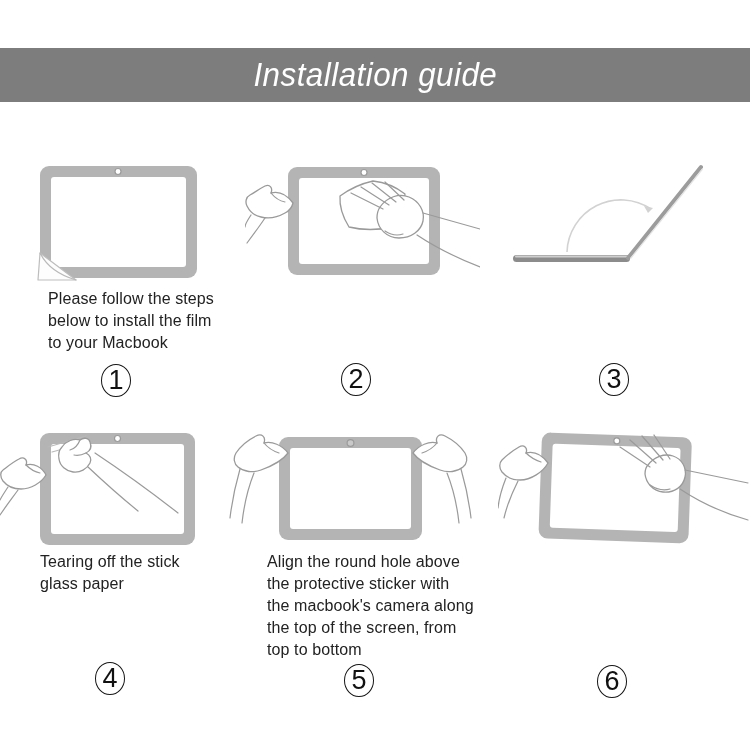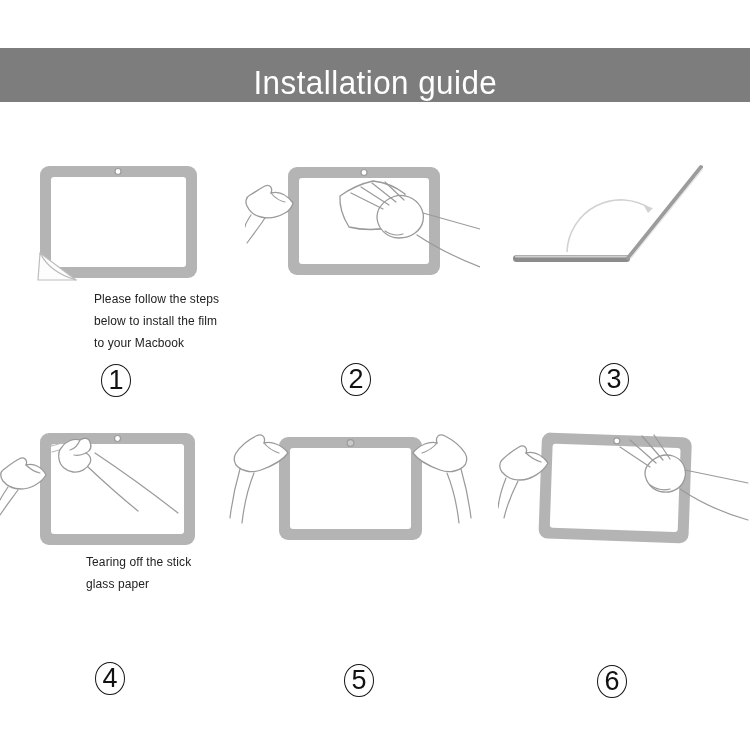--- a/index.html
+++ b/index.html
@@ -4,26 +4,26 @@
 <style>
   :root{
     --header-bg:#7d7d7d; --header-text:#ffffff;
     --frame-gray:#b4b4b4; --line-gray:#9a9a9a; --arc-gray:#d2d2d2;
     --laptop-base-gray:#8c8c8c; --caption-text:#222222; --page-bg:#ffffff;
   }
   html,body{margin:0;padding:0;background:#fff;}
   body{font-family:"Liberation Sans","DejaVu Sans",sans-serif;}
   .page{position:relative;width:750px;height:750px;background:var(--page-bg);overflow:hidden;margin:0 auto;}
   .header{position:absolute;left:0;top:48px;width:750px;height:54px;background:var(--header-bg);
-          display:flex;align-items:flex-end;justify-content:center;}
+          display:flex;align-items:center;justify-content:center;font-style:italic;}
   .header .title{color:var(--header-text);font-size:33px;font-weight:400;letter-spacing:.5px;
           transform:scaleX(.95);white-space:nowrap;}
   .illu{position:absolute;}
-  .caption{position:absolute;font-size:12px;line-height:22px;color:var(--caption-text);
-          white-space:pre-line;letter-spacing:.1px;margin-left:46px;}
+  .caption{position:absolute;font-size:16px;line-height:22px;color:var(--caption-text);
+          white-space:pre-line;letter-spacing:.1px;}
   .badge{position:absolute;width:30px;height:33px;border:1.7px solid #161616;border-radius:50%;
           display:flex;align-items:center;justify-content:center;font-size:27px;color:#111;box-sizing:border-box;}
   
   .frame{fill:var(--frame-gray);}
   .scr{fill:#ffffff;}
   .cam{fill:#ffffff;stroke:#9b9b9b;stroke-width:1.2;}
   .camf{fill:#c9c9c9;stroke:#9b9b9b;stroke-width:1.2;}
   .skin{fill:#ffffff;stroke:var(--line-gray);stroke-width:1.3;stroke-linejoin:round;}
   .ln{fill:none;stroke:var(--line-gray);stroke-width:1.2;stroke-linecap:round;}
   .lt{fill:none;stroke:#b9b9b9;stroke-width:1.2;stroke-linecap:round;}
@@ -131,20 +131,25 @@
     <path class="ln" d="M152,62 C158,66 165,68 172,66"></path>
     <path class="ln" d="M187,47 L250,60"></path>
     <path class="ln" d="M182,66 C200,78 225,90 250,97"></path>
   </svg>
 
   <div class="caption" style="left:48px;top:288px">Please follow the steps
 below to install the film
 to your Macbook</div>
   <div class="caption" style="left:40px;top:551px">Tearing off the stick
 glass paper</div>
+  <div class="caption" style="left:267px;top:551px">Align the round hole above
+the protective sticker with
+the macbook's camera along
+the top of the screen, from
+top to bottom</div>
 
   <div class="badge" style="left:101px;top:364px">1</div>
   <div class="badge" style="left:341px;top:363px">2</div>
   <div class="badge" style="left:599px;top:363px">3</div>
   <div class="badge" style="left:95px;top:662px">4</div>
   <div class="badge" style="left:344px;top:664px">5</div>
   <div class="badge" style="left:597px;top:665px">6</div>
 
 </div>
 

